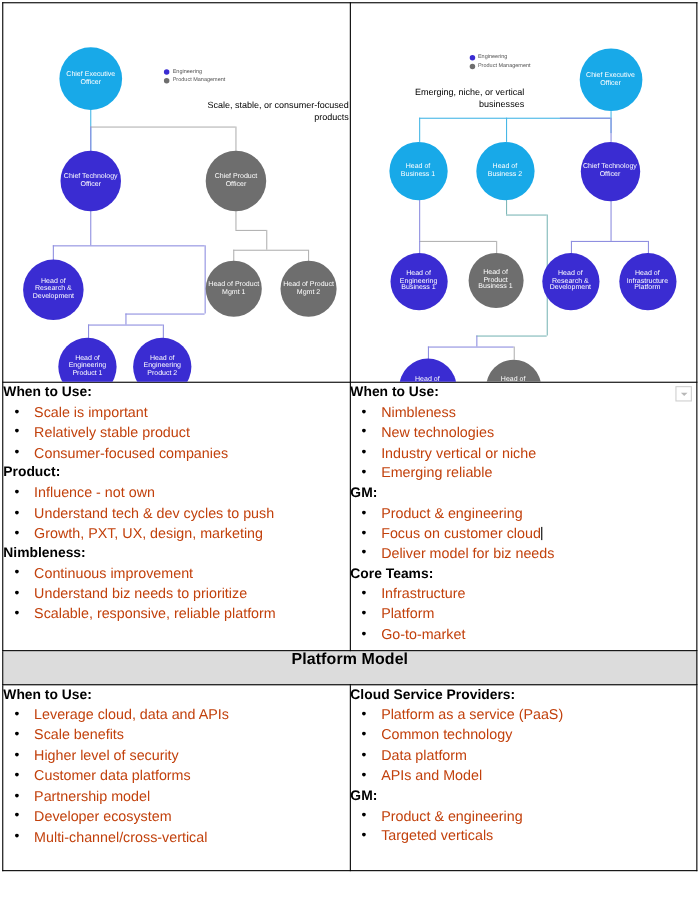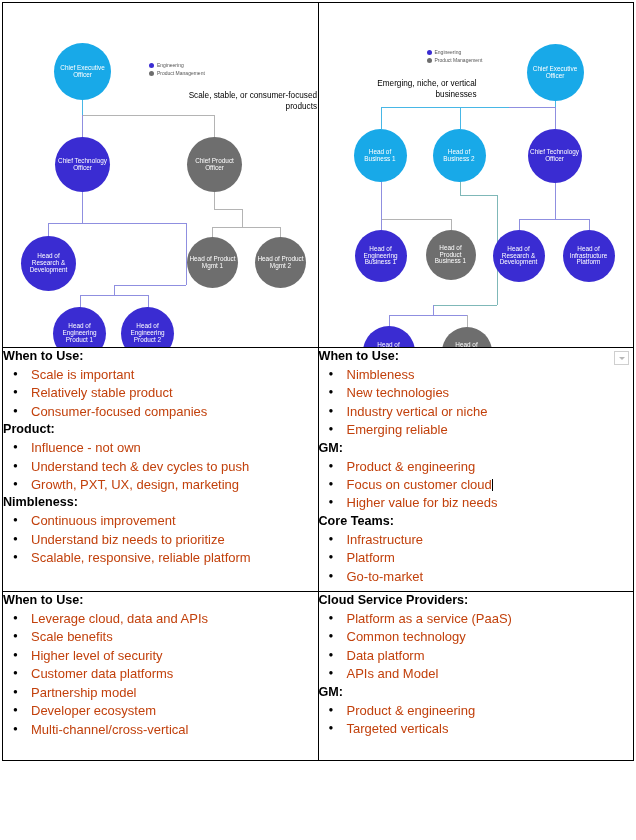--- a/index.html
+++ b/index.html
@@ -244,32 +244,35 @@
         <ul class="blist">
           <li>Nimbleness</li>
           <li>New technologies</li>
           <li>Industry vertical or niche</li>
           <li>Emerging reliable</li>
         </ul>
         <div class="shead">GM:</div>
         <ul class="blist">
           <li>Product &amp; engineering</li>
           <li><span>Focus on customer cloud</span><span class="tcursor"></span></li>
-          <li>Higher value for biz needs</li>
+          <li>Deliver model for biz needs</li>
         </ul>
         <div class="shead">Core Teams:</div>
         <ul class="blist">
           <li>Infrastructure</li>
           <li>Platform</li>
           <li>Go-to-market</li>
         </ul>
       </div>
     </td>
   </tr>
 
+  <tr>
+    <td class="hdr" colspan="2">Platform Model</td>
+  </tr>
 
   <tr>
     <td class="txtcell short">
       <div>
         <div class="shead">When to Use:</div>
         <ul class="blist">
           <li>Leverage cloud, data and APIs</li>
           <li>Scale benefits</li>
           <li>Higher level of security</li>
           <li>Customer data platforms</li>

